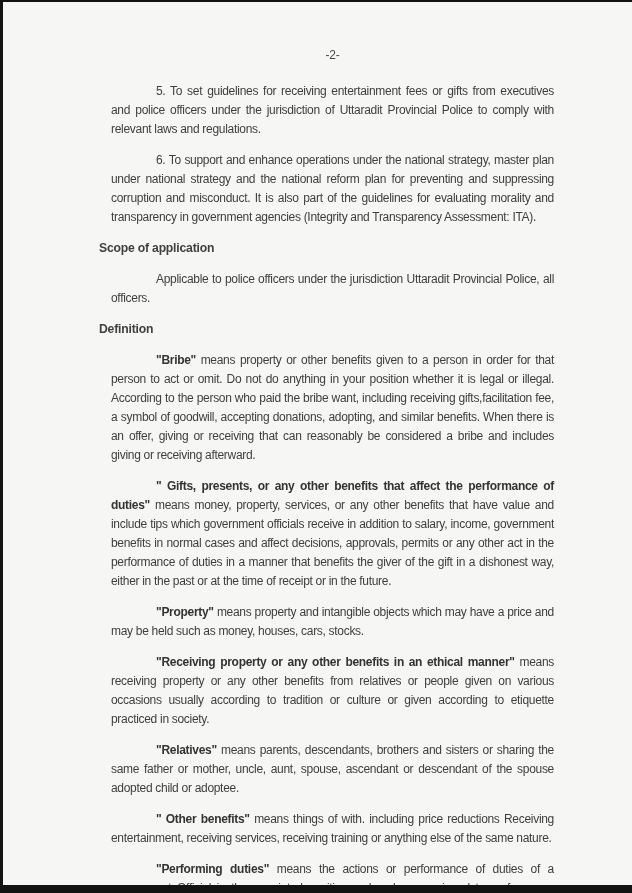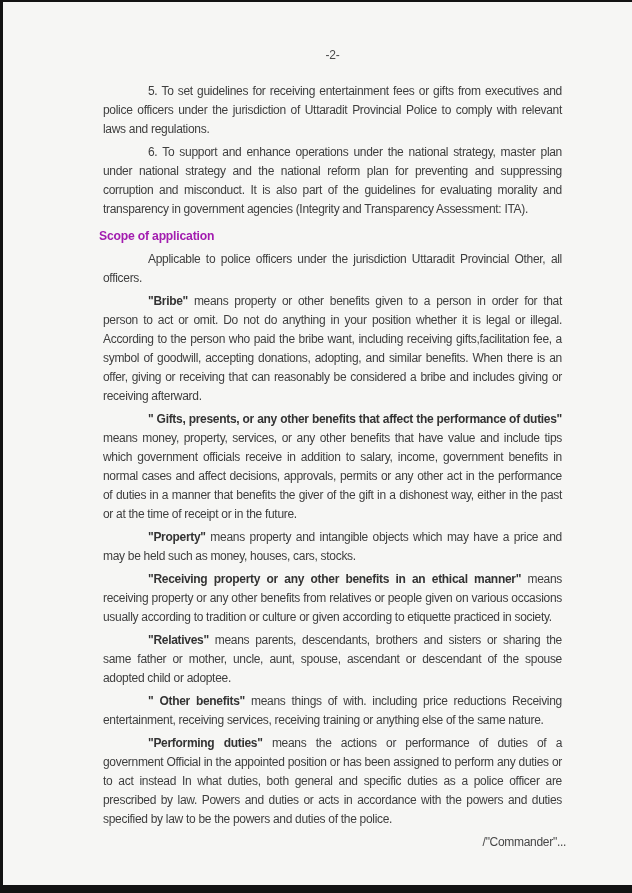--- a/index.html
+++ b/index.html
@@ -23,29 +23,29 @@
     line-height: 19px;
     letter-spacing: -0.3px;
     color: #3e3e3e;
   }
   .page-number {
     text-align: center;
     color: #4a4a4a;
     margin: 0 0 17px 0;
   }
   p.para {
-    margin: 4px;
+    margin: 12px;
     text-align: justify;
     text-indent: 45px;
   }
   h3.head {
     margin: 8px 0 0 0;
     font-size: 12.2px;
     font-weight: bold;
-    color: #a21caf;
+    color: #404040;
     letter-spacing: -0.2px;
   }
   .para .term {
     font-weight: bold;
     color: #333333;
   }
   .footer-note {
     margin-top: 1px;
     text-align: right;
     color: #474747;
@@ -57,22 +57,23 @@
 <div class="scan">
 
   <div class="page-number">-2-</div>
 
   <p class="para">5. To set guidelines for receiving entertainment fees or gifts from executives and police officers under the jurisdiction of Uttaradit Provincial Police to comply with relevant laws and regulations.</p>
 
   <p class="para">6. To support and enhance operations under the national strategy, master plan under national strategy and the national reform plan for preventing and suppressing corruption and misconduct. It is also part of the guidelines for evaluating morality and transparency in government agencies (Integrity and Transparency Assessment: ITA).</p>
 
   <h3 class="head">Scope of application</h3>
 
-  <p class="para">Applicable to police officers under the jurisdiction Uttaradit Provincial Other, all officers.</p>
+  <p class="para">Applicable to police officers under the jurisdiction Uttaradit Provincial Police, all officers.</p>
 
+  <h3 class="head">Definition</h3>
 
   <p class="para"><span class="term">"Bribe"</span><span> means property or other benefits given to a person in order for that person to act or omit. Do not do anything in your position whether it is legal or illegal. According to the person who paid the bribe want, including receiving gifts,facilitation fee, a symbol of goodwill, accepting donations, adopting, and similar benefits. When there is an offer, giving or receiving that can reasonably be considered a bribe and includes giving or receiving afterward.</span></p>
 
   <p class="para"><span class="term">" Gifts, presents, or any other benefits that affect the performance of duties"</span><span> means money, property, services, or any other benefits that have value and include tips which government officials receive in addition to salary, income, government benefits in normal cases and affect decisions, approvals, permits or any other act in the performance of duties in a manner that benefits the giver of the gift in a dishonest way, either in the past or at the time of receipt or in the future.</span></p>
 
   <p class="para"><span class="term">"Property"</span><span> means property and intangible objects which may have a price and may be held such as money, houses, cars, stocks.</span></p>
 
   <p class="para"><span class="term">"Receiving property or any other benefits in an ethical manner"</span><span> means receiving property or any other benefits from relatives or people given on various occasions usually according to tradition or culture or given according to etiquette practiced in society.</span></p>
 
   <p class="para"><span class="term">"Relatives"</span><span> means parents, descendants, brothers and sisters or sharing the same father or mother, uncle, aunt, spouse, ascendant or descendant of the spouse adopted child or adoptee.</span></p>

